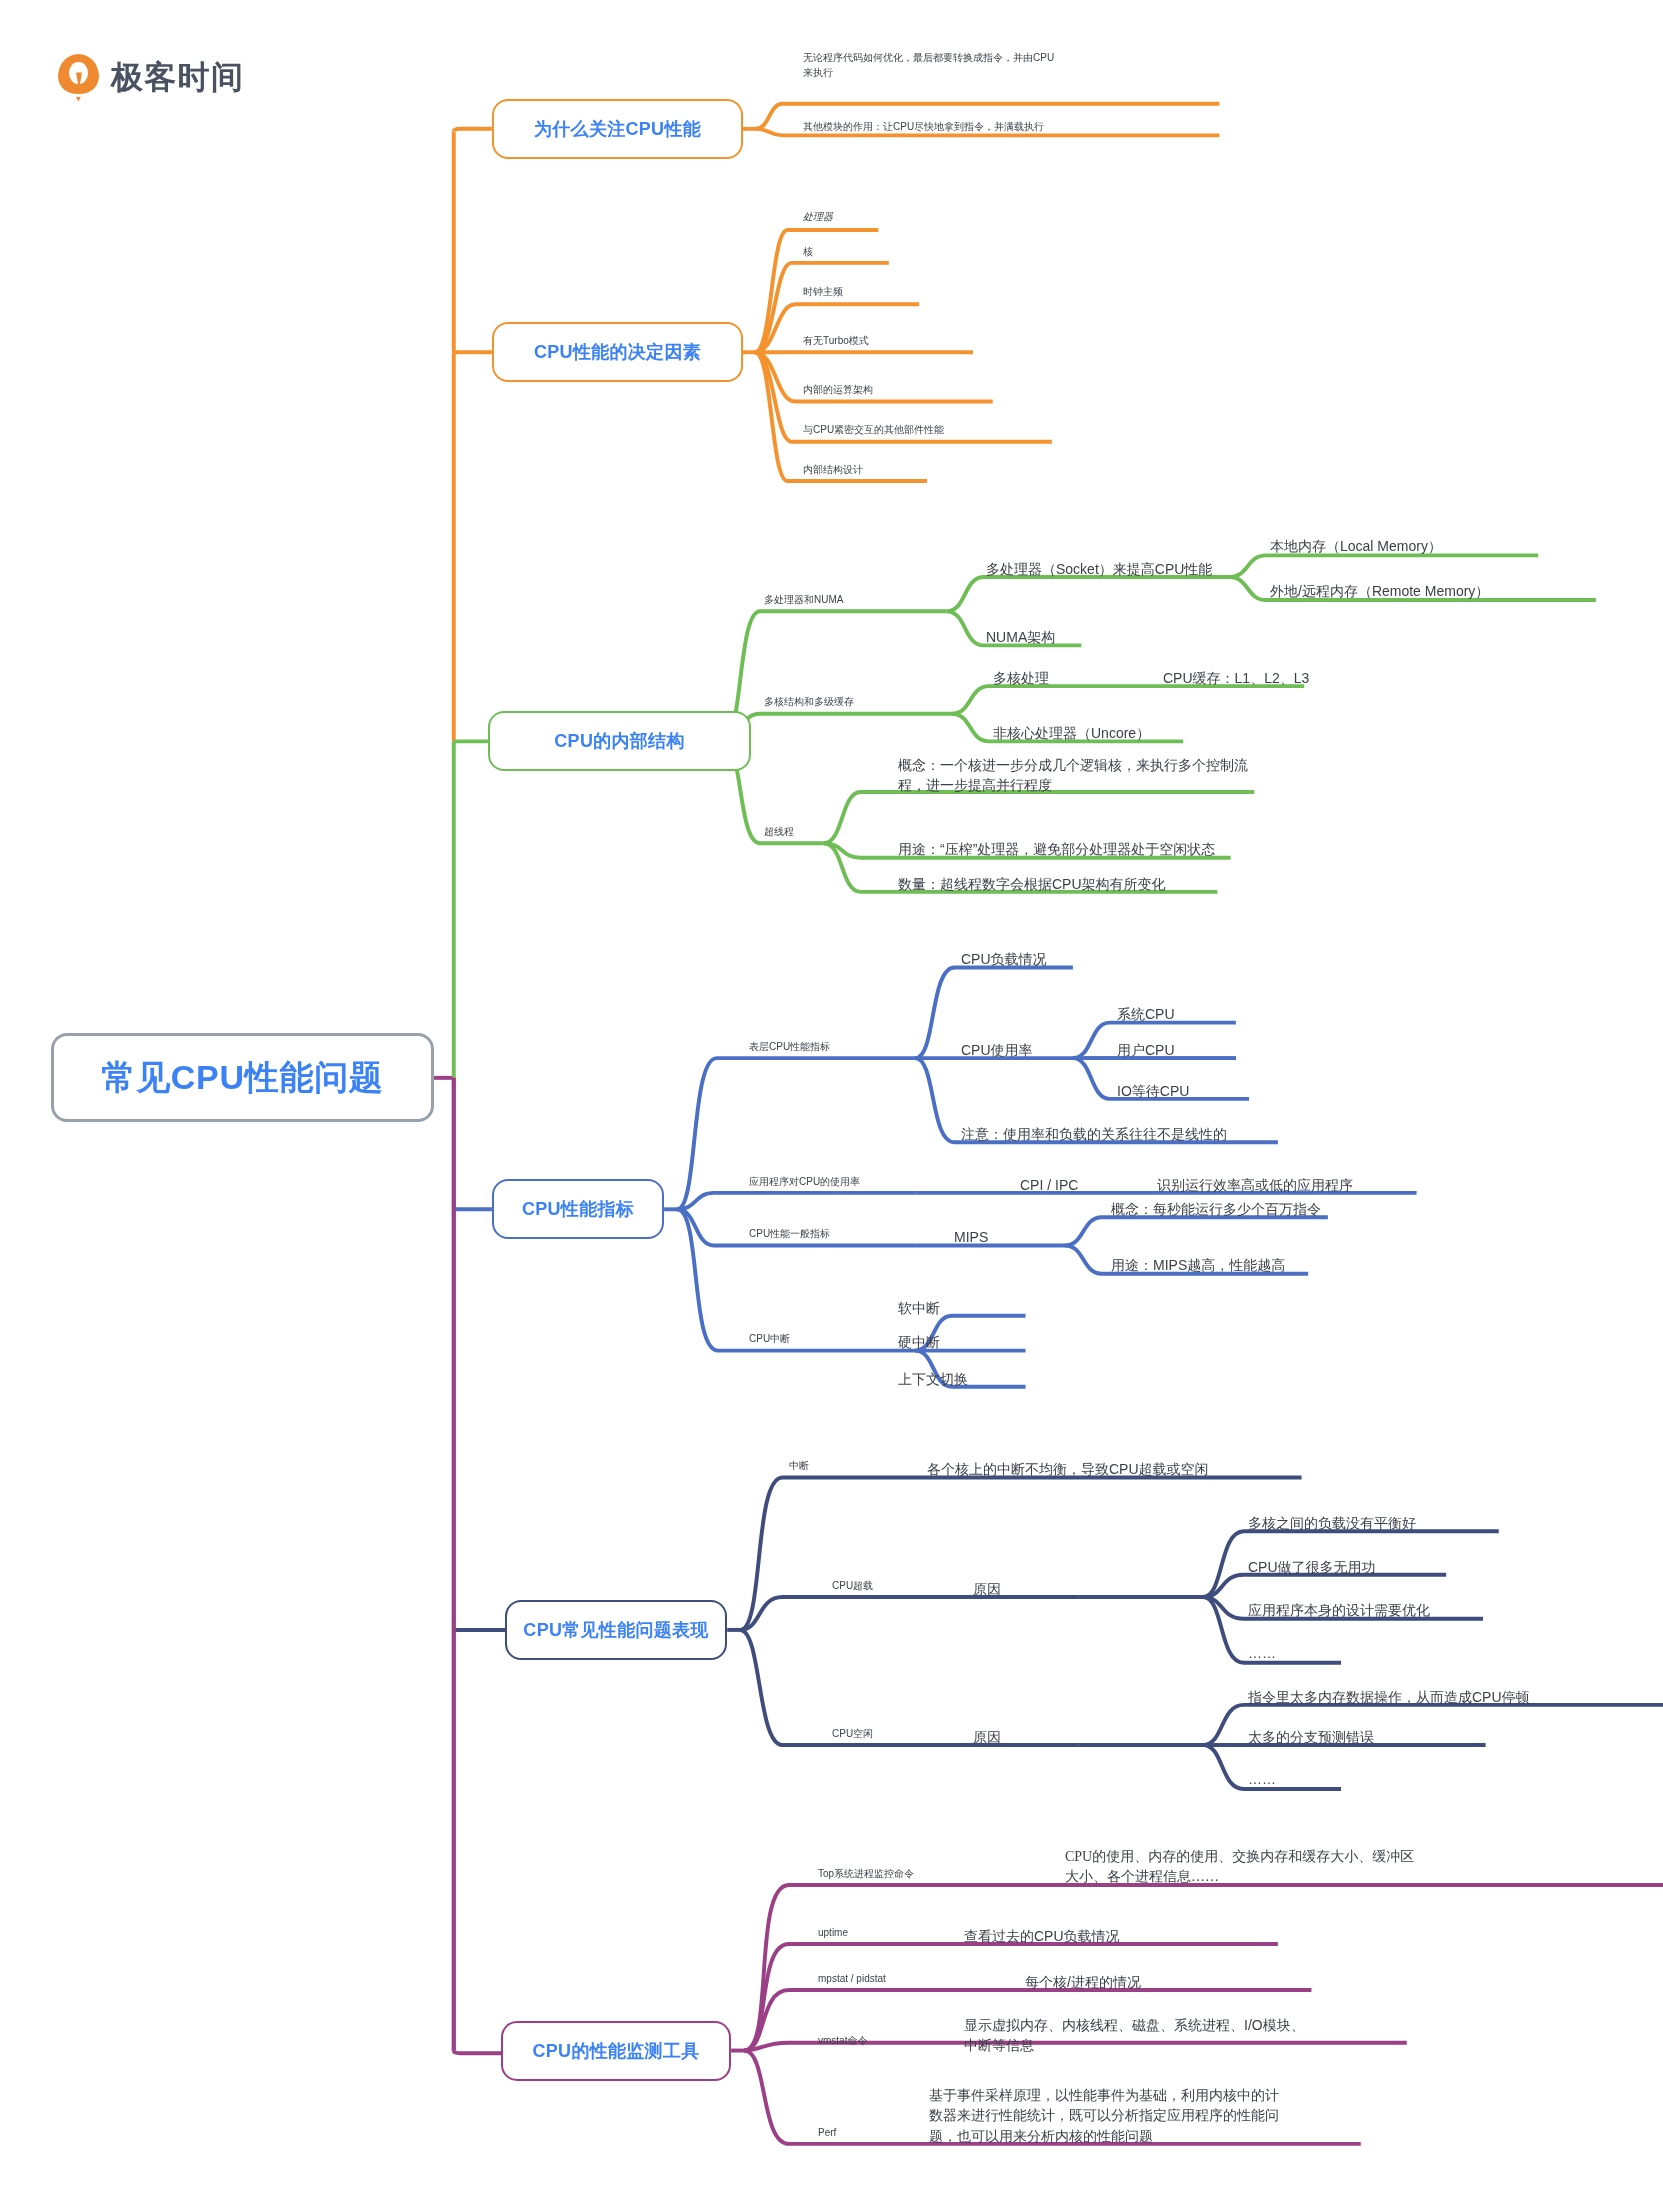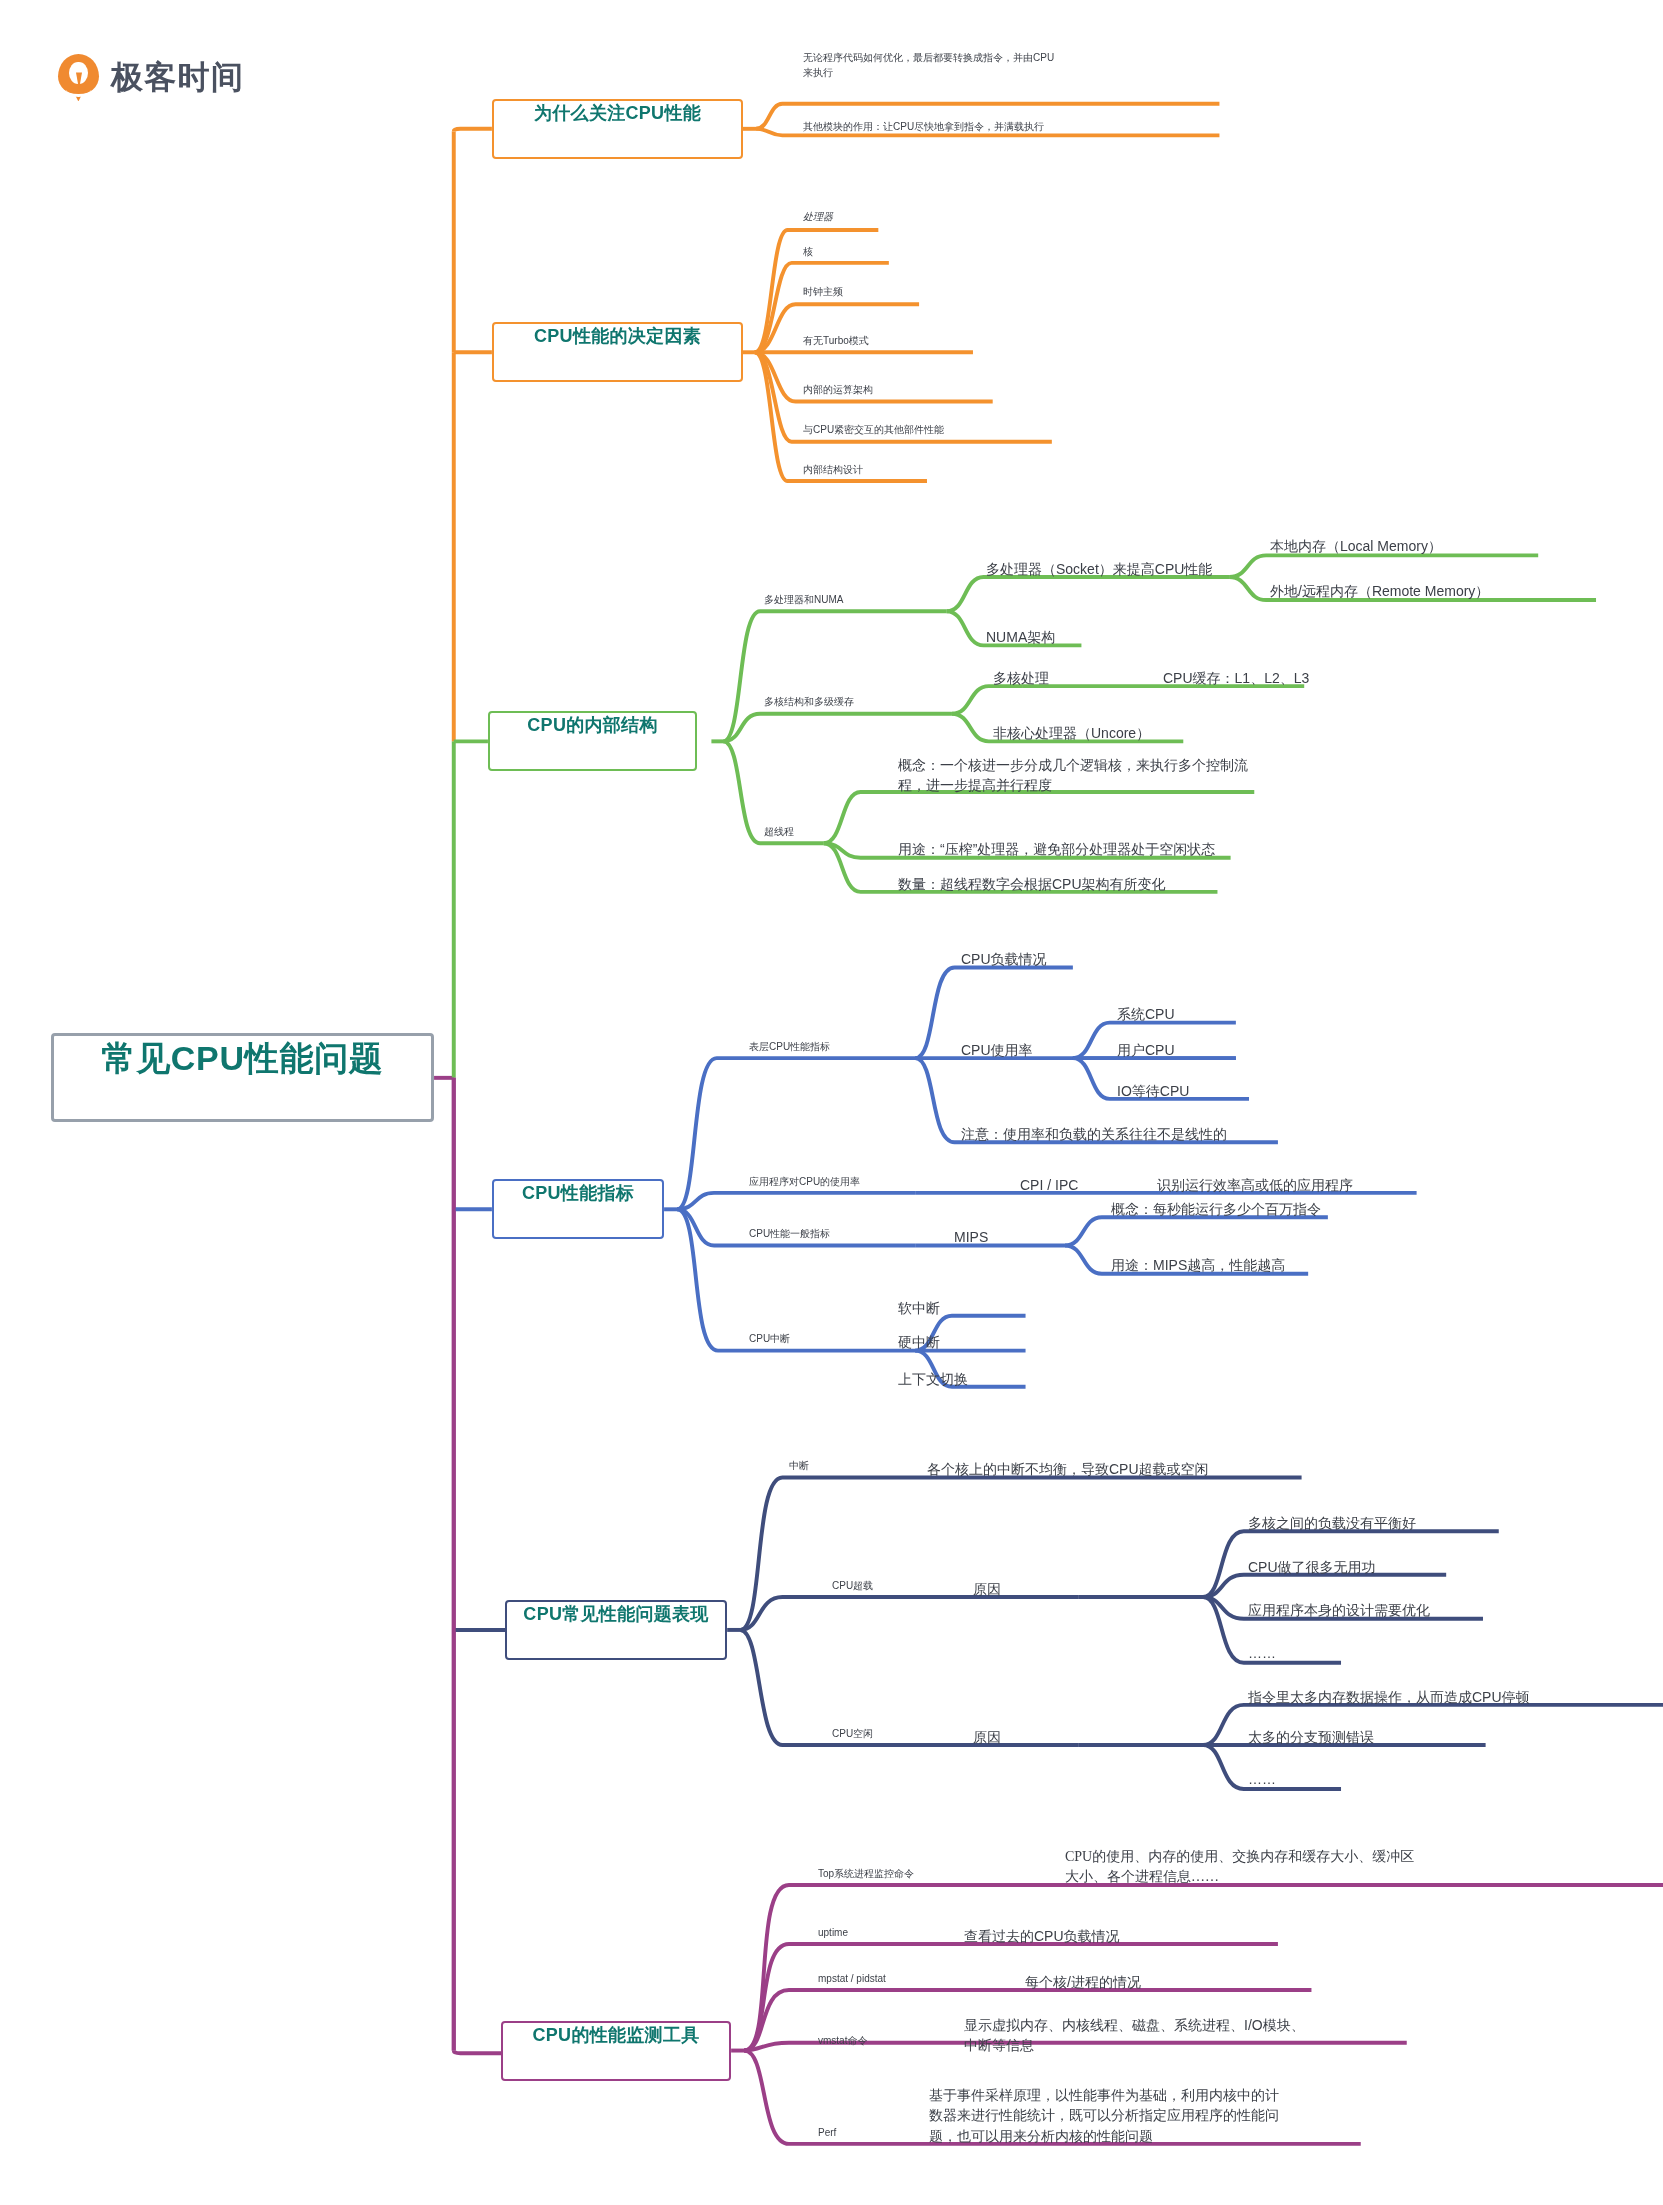--- a/index.html
+++ b/index.html
@@ -25,23 +25,23 @@
     position:absolute;left:18px;top:18.4px;width:6px;height:17px;background:#f08a30;
     clip-path:polygon(0 0,100% 0,50% 100%);
   }
   #logo .mark .smile{
     position:absolute;left:8px;top:28px;width:25px;height:12px;border-bottom:3.3px solid #fff;border-radius:0 0 50% 50%;
   }
   #logo .word{font-size:32px;font-weight:bold;color:#4a5160;letter-spacing:1.3px;}
 
   
   .nodebox{
-    position:absolute;box-sizing:border-box;background:#fff;border-radius:4px;
-    display:flex;align-items:flex-start;justify-content:center;text-align:center;
-    font-weight:bold;color:#0f766e;
+    position:absolute;box-sizing:border-box;background:#fff;border-radius:16px;
+    display:flex;align-items:center;justify-content:center;text-align:center;
+    font-weight:bold;color:#3b82f6;
   }
   #root-node{border:3.3px solid #97a0ab;font-size:34px;letter-spacing:0.7px;}
   .l1box{border:2.6px solid;font-size:18px;letter-spacing:0.3px;}
 
   
   .lbl{position:absolute;color:#3b3f47;font-size:14px;line-height:1.45;white-space:pre-line;}
   .lbl.l2{font-size:10px;}
   .lbl.l3{font-size:14px;}
   .lbl.l4{font-size:14px;}
 </style>
@@ -181,21 +181,21 @@
   </div>
 
   <div class="nodebox l1box" style="left:492px;top:99px;width:251px;height:60px;border-color:#f4922e;">
     <span>为什么关注CPU性能</span>
   </div>
 
   <div class="nodebox l1box" style="left:492px;top:322px;width:251px;height:60px;border-color:#f4922e;">
     <span>CPU性能的决定因素</span>
   </div>
 
-  <div class="nodebox l1box" style="left:488px;top:711px;width:209px;height:60px;border-color:#6ebd55;">
+  <div class="nodebox l1box" style="left:488px;top:711px;width:263px;height:60px;border-color:#6ebd55;">
     <span>CPU的内部结构</span>
   </div>
 
   <div class="nodebox l1box" style="left:492px;top:1179px;width:172px;height:60px;border-color:#4a6fc4;">
     <span>CPU性能指标</span>
   </div>
 
   <div class="nodebox l1box" style="left:505px;top:1600px;width:222px;height:60px;border-color:#3f4d7c;">
     <span>CPU常见性能问题表现</span>
   </div>

